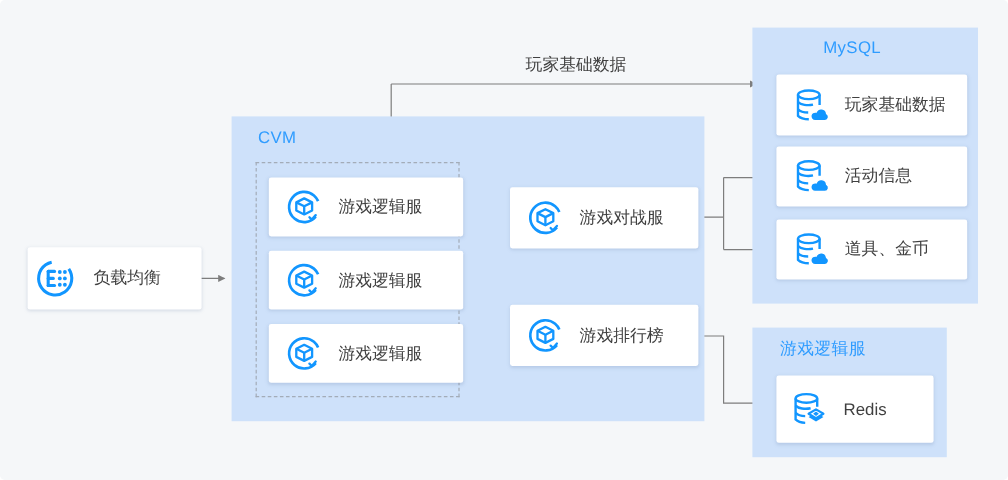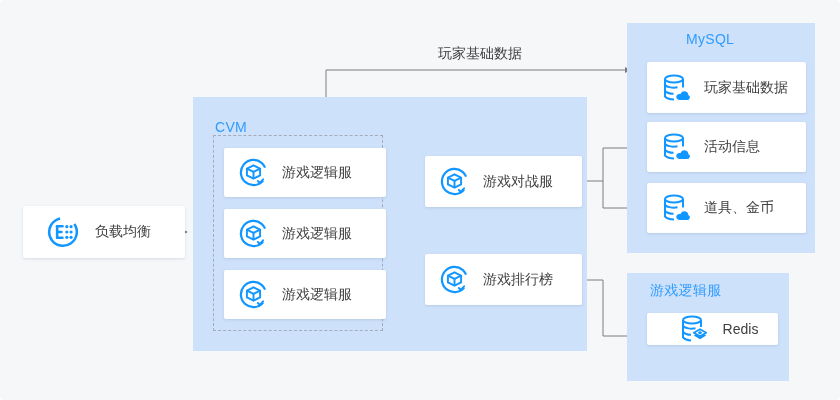--- a/index.html
+++ b/index.html
@@ -25,34 +25,34 @@
   }
   .node .icon{display:flex;flex:none;color:var(--icon,#1296ff);}
   .node .node-label{
     font-size:14px;color:var(--text,#404040);white-space:nowrap;
   }
   .flow-label{
     position:absolute;left:380px;top:45px;width:200px;text-align:center;
     font-size:14px;color:var(--text,#404040);white-space:nowrap;
   }
   
-  .n-lb{left:23px;top:206px;width:139px;height:52px;padding-left:23px;gap:15px;}
+  .n-lb{left:23px;top:206px;width:139px;height:52px;padding-left:6px;gap:15px;}
   .n-logic1{left:224px;top:148px;width:148px;height:49px;}
   .n-logic2{left:224px;top:209px;width:148px;height:49px;}
   .n-logic3{left:224px;top:270px;width:148px;height:49px;}
   .n-battle{left:425px;top:156px;width:143px;height:51px;}
   .n-rank{left:425px;top:254px;width:143px;height:51px;}
   .srv{padding-left:14px;gap:13px;}
   .n-db1{left:647px;top:62px;width:147px;height:51px;}
   .n-db2{left:647px;top:122px;width:147px;height:50px;}
   .n-db3{left:647px;top:183px;width:147px;height:50px;}
   .dbx{padding-left:12px;gap:13px;}
-  .n-redis{left:647px;top:313px;width:121px;height:32px;padding-left:10px;gap:12px;justify-content:center;}
+  .n-redis{left:647px;top:313px;width:121px;height:56px;padding-left:10px;gap:12px;}
   .p-cvm{left:193px;top:97px;width:394px;height:254px;}
-  .p-cvm .panel-title{left:22px;top:22px;}
+  .p-cvm .panel-title{left:22px;top:9px;}
   .p-cvm .dashed-group{left:20px;top:38px;width:168px;height:194px;}
   .p-mysql{left:627px;top:23px;width:188px;height:230px;}
   .p-mysql .panel-title{left:23px;top:8px;margin-left:36px;}
   .p-cache{left:627px;top:273px;width:162px;height:108px;}
   .p-cache .panel-title{left:23px;top:9px;}
 </style>
 </head>
 <body>
 
 <div class="canvas">

